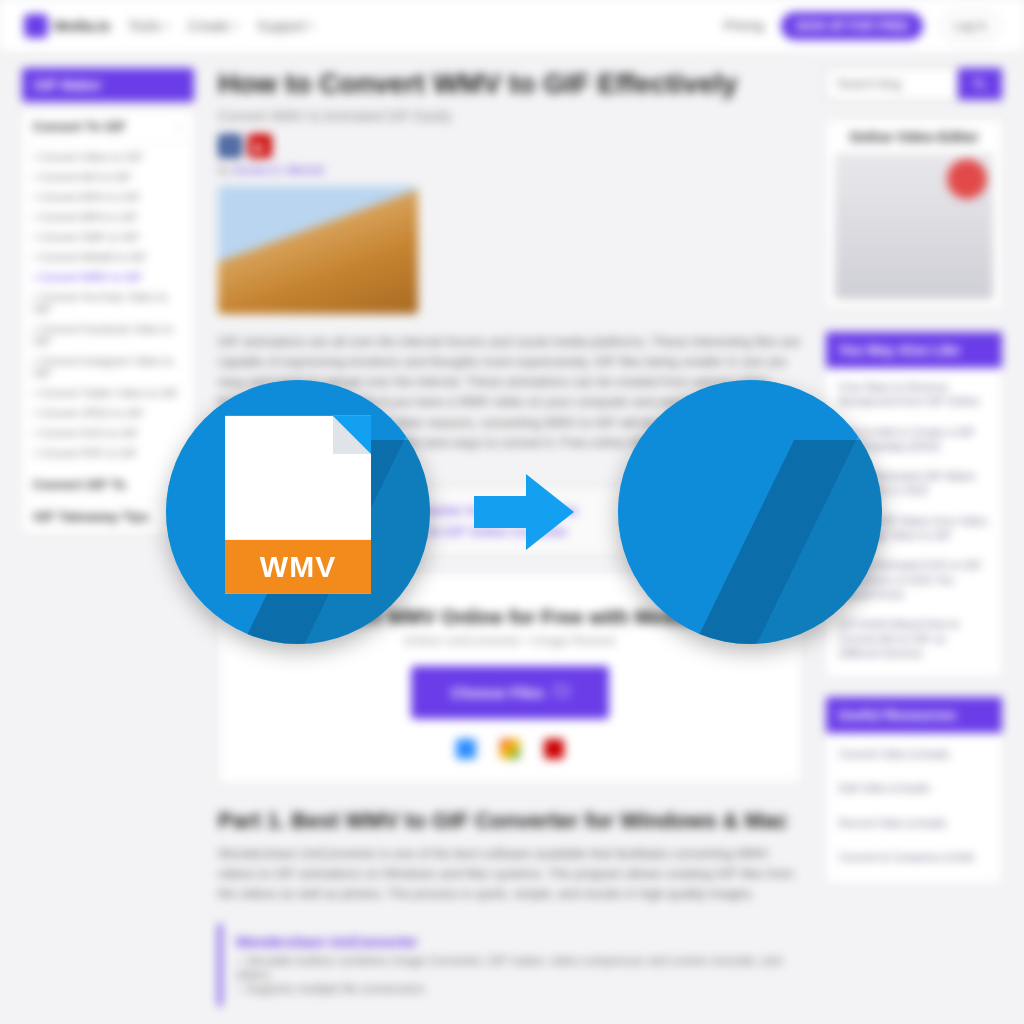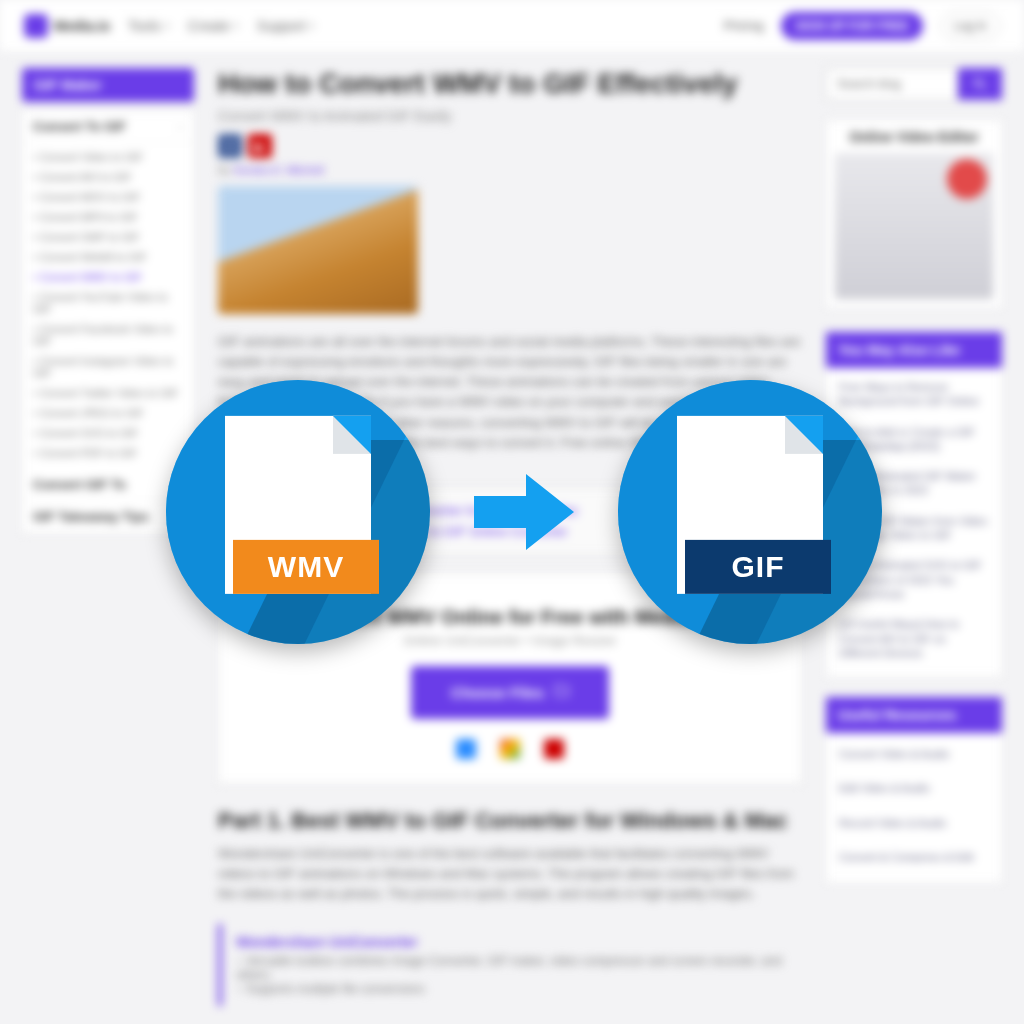--- a/index.html
+++ b/index.html
@@ -70,21 +70,21 @@
   .spacer-b { height:20px; }
 
   
   .overlay { position:absolute; top:0; left:0; width:1024px; height:1024px; pointer-events:none; display:flex; align-items:center; justify-content:center; }
   .convert-graphic { display:flex; align-items:center; gap:34px; transform:translateY(0px) translateX(12px); }
   .circle { width:264px; height:264px; border-radius:50%; background:#14a0f0; position:relative; overflow:hidden; box-shadow:0 8px 22px rgba(0,0,0,0.28); }
   .circle::after { content:""; position:absolute; right:-14px; bottom:-14px; width:220px; height:300px; background:#0b7cc7; transform:skewX(-26deg); transform-origin:top right; opacity:.55; }
   .doc { position:absolute; left:50%; top:50%; transform:translate(-50%,-54%); width:146px; height:178px; background:#fff; z-index:2; }
   .doc .fold { position:absolute; top:0; right:0; width:38px; height:38px; background:#e0e4e8; }
   .doc .fold::after { content:""; position:absolute; top:0; right:0; border-style:solid; border-width:0 38px 38px 0; border-color:transparent #14a0f0 transparent transparent; }
-  .band { position:absolute; bottom:0; left:8px; width:100%; height:54px; display:flex; align-items:center; justify-content:center; color:#fff; font-weight:800; font-size:30px; letter-spacing:1px; font-family:Arial,sans-serif; }
+  .band { position:absolute; bottom:0; left:0; width:100%; height:54px; display:flex; align-items:center; justify-content:center; color:#fff; font-weight:800; font-size:30px; letter-spacing:1px; font-family:Arial,sans-serif; }
   .band.wmv { background:#f28a1c; }
   .band.gif { background:#0c3a6e; }
   .doc-shadow { position:absolute; left:50%; top:50%; width:180px; height:240px; transform:translate(-8%,-30%) skewX(-26deg); background:rgba(0,0,0,0.22); z-index:1; }
   .arrow svg { width:120px; height:120px; display:block; }
 </style>
 </head>
 <body>
 
 <div class="page">
   <div class="topbar">
@@ -230,19 +230,15 @@
         <div class="band wmv">WMV</div>
       </div>
     </div>
     <div class="arrow">
       <svg viewBox="0 0 120 120">
           <path fill="#14a0f0" d="M10 44 H62 V22 L110 60 L62 98 V76 H10 Z"></path>
         </svg>
     </div>
     <div class="circle">
       <div class="doc-shadow"></div>
-      <div class="doc">
-        <div class="fold"></div>
-        <div class="band gif">GIF</div>
-      </div>
     </div>
   </div>
 </div>
 
 </body></html>

